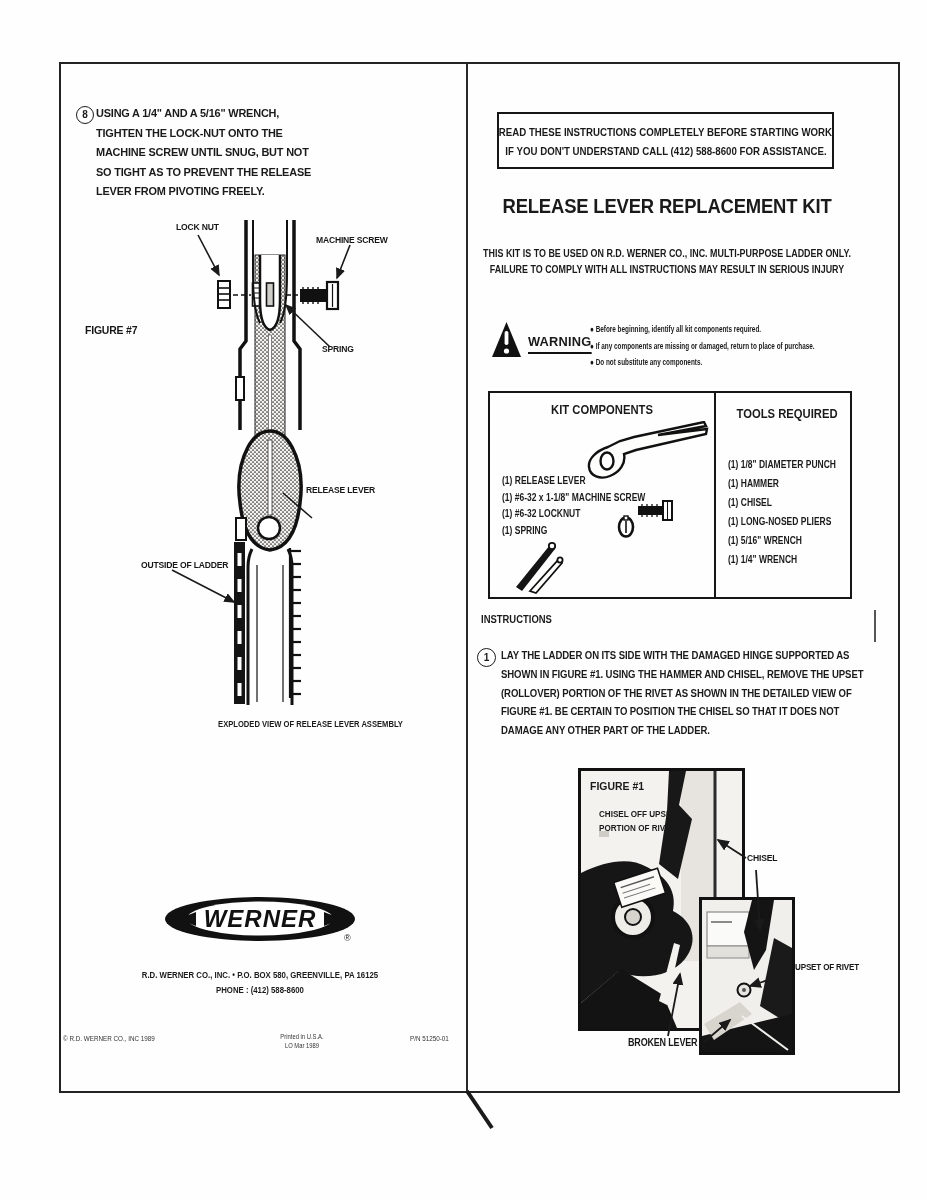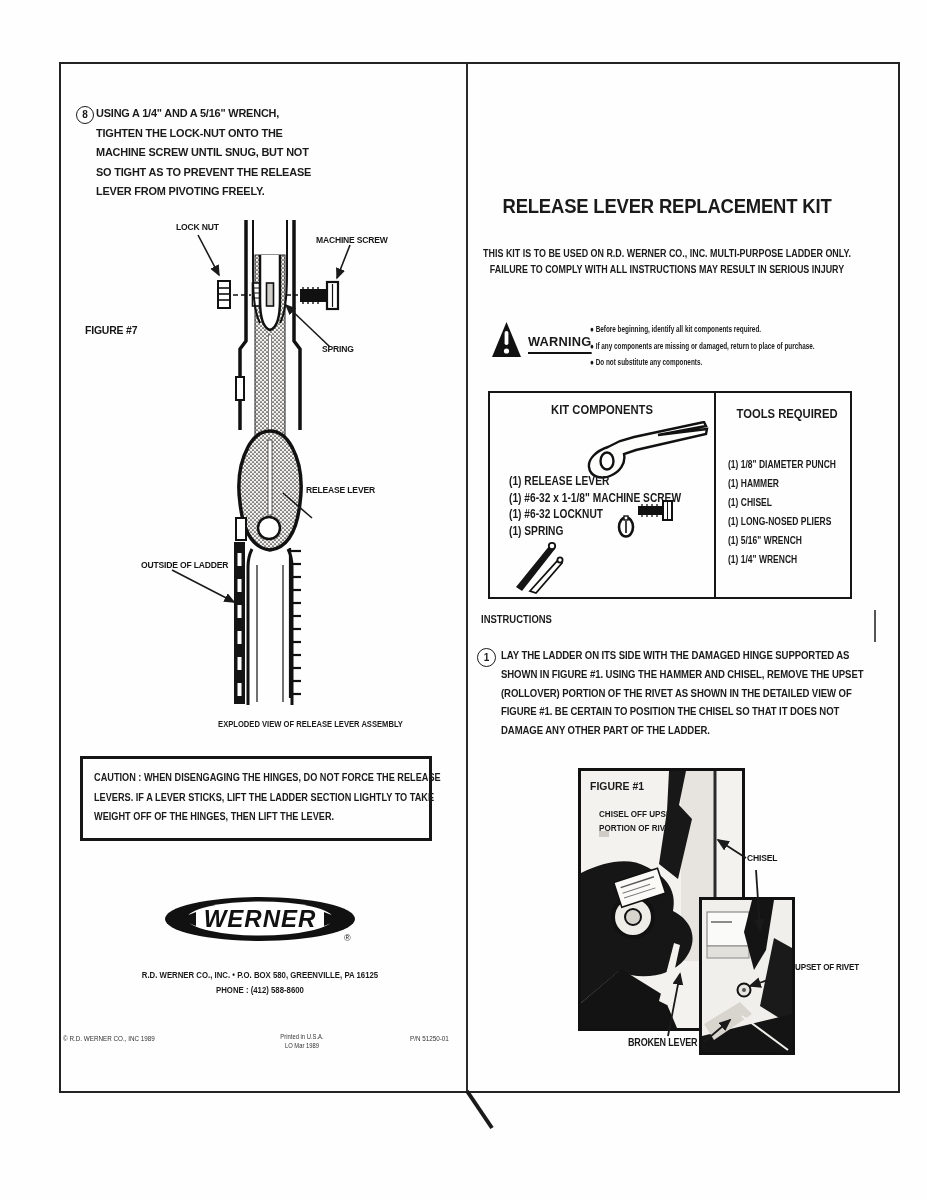--- a/index.html
+++ b/index.html
@@ -142,43 +142,43 @@
   </svg>
 
   <div class="abs lbl ol" style="left:176px;top:221px;font-size:9.5px;transform:scaleX(0.9);">LOCK NUT</div>
   <div class="abs lbl ol" style="left:316px;top:234px;font-size:9.5px;transform:scaleX(0.9);">MACHINE SCREW</div>
   <div class="abs lbl ol" style="left:85px;top:324px;font-size:11px;transform:scaleX(0.95);">FIGURE #7</div>
   <div class="abs lbl ol" style="left:322px;top:343px;font-size:9.5px;transform:scaleX(0.9);">SPRING</div>
   <div class="abs lbl ol" style="left:306px;top:484px;font-size:9.5px;transform:scaleX(0.9);">RELEASE LEVER</div>
   <div class="abs lbl ol" style="left:141px;top:559px;font-size:9.5px;transform:scaleX(0.9);">OUTSIDE OF LADDER</div>
   <div class="abs b oc" style="left:168px;top:718px;width:285px;text-align:center;font-size:9.5px;transform:scaleX(0.8);white-space:nowrap;">EXPLODED VIEW OF RELEASE LEVER ASSEMBLY</div>
 
-  <div class="abs box" style="left:80px;top:756px;width:352px;height:85px;border-width:3px;">
-    <div class="b pre ol" style="position:absolute;left:11px;top:9px;font-size:10.8px;line-height:19.5px;transform:scaleX(0.85);">CAUTION : WHEN DISENGAGING THE HINGES, DO NOT FORCE THE RELEASE
-LEVERS. IF A LEVER STICKS, LIFT THE LADDER SECTION LIGHTLY TO TAKE
-WEIGHT OFF OF THE HINGES, THEN LIFT THE LEVER.</div>
-  </div>
 
   <svg class="abs" style="left:156px;top:892px;" width="208" height="58" viewBox="0 0 208 58">
     <ellipse cx="104" cy="27" rx="95" ry="22" fill="#111"></ellipse>
     <ellipse cx="104" cy="26.5" rx="73" ry="17" fill="#ffffff"></ellipse>
     <path d="M22,27 L40,20 L40,34 Z" fill="#111"></path>
     <path d="M186,27 L168,20 L168,34 Z" fill="#111"></path>
     <text x="104" y="35" text-anchor="middle" font-family="Liberation Sans, sans-serif" font-size="24" font-weight="bold" font-style="italic" letter-spacing="1" fill="#111">WERNER</text>
   </svg>
   <div class="abs" style="left:344px;top:933px;font-size:9px;">®</div>
 
   <div class="abs b oc nw" style="left:100px;top:969px;width:320px;text-align:center;font-size:9.5px;transform:scaleX(0.82);">R.D. WERNER CO., INC. • P.O. BOX 580, GREENVILLE, PA 16125</div>
   <div class="abs b oc nw" style="left:100px;top:984px;width:320px;text-align:center;font-size:9.5px;transform:scaleX(0.82);">PHONE : (412) 588-8600</div>
 
   <div class="abs ol nw" style="left:63px;top:1035px;font-size:7px;color:#333;transform:scaleX(0.9);">© R.D. WERNER CO., INC 1989</div>
   <div class="abs oc pre" style="left:250px;top:1032px;width:104px;text-align:center;font-size:6.5px;line-height:9px;color:#333;transform:scaleX(0.9);">Printed in U.S.A.
 LO Mar 1989</div>
   <div class="abs ol nw" style="left:410px;top:1035px;font-size:7px;color:#333;transform:scaleX(0.9);">P/N 51250-01</div>
 
+  <div class="abs box" style="left:497px;top:112px;width:337px;height:57px;">
+    <div class="b pre" style="position:absolute;left:50%;top:9px;width:380px;margin-left:-190px;text-align:center;
+                font-size:11px;line-height:19px;transform:scaleX(0.88);transform-origin:50% 0;">READ THESE INSTRUCTIONS COMPLETELY BEFORE STARTING WORK.
+IF YOU DON'T UNDERSTAND CALL (412) 588-8600 FOR ASSISTANCE.</div>
+  </div>
 
   <div class="abs b oc nw" style="left:457px;top:194px;width:420px;text-align:center;font-size:20.5px;letter-spacing:-0.2px;transform:scaleX(0.9);">RELEASE LEVER REPLACEMENT KIT</div>
   <div class="abs b oc pre" style="left:447px;top:246px;width:440px;text-align:center;font-size:10.5px;line-height:15.5px;transform:scaleX(0.85);">THIS KIT IS TO BE USED ON R.D. WERNER CO., INC. MULTI-PURPOSE LADDER ONLY.
 FAILURE TO COMPLY WITH ALL INSTRUCTIONS MAY RESULT IN SERIOUS INJURY</div>
 
   <svg class="abs" style="left:491px;top:321px;" width="31" height="38" viewBox="0 0 31 38">
     <path d="M15.5,1 L30,36 L1,36 Z" fill="#111"></path>
     <rect x="13.6" y="10" width="3.8" height="14" rx="1.8" fill="#fff"></rect>
     <circle cx="15.5" cy="30" r="2.6" fill="#fff"></circle>
   </svg>
@@ -193,21 +193,21 @@
   <div class="abs box" style="left:488px;top:391px;width:364px;height:208px;">
     <div class="abs" style="left:224px;top:0;width:2px;height:100%;background:#161616;"></div>
 
     <div class="abs b oc nw" style="left:0;top:10px;width:224px;text-align:center;font-size:12.5px;transform:scaleX(0.9);">KIT COMPONENTS</div>
 
     <svg class="abs" style="left:68px;top:28px;" width="152" height="60" viewBox="0 0 152 60">
       <path d="M50,26 C38,30 30,38 31,46 C32,55 42,59 52,55 C62,51 68,42 66,33 L78,29 L148,13 L149,8 L100,14 L148,5 L146,1 L76,16 L62,20 Z" fill="#fdfdfb" stroke="#111" stroke-width="2.4"></path>
       <ellipse cx="49" cy="40" rx="6.5" ry="8.5" fill="#fff" stroke="#111" stroke-width="2.4"></ellipse>
     </svg>
 
-    <div class="abs b" style="left:12px;top:80px;font-size:12px;line-height:16.5px;margin-left:7px;">
+    <div class="abs b" style="left:12px;top:80px;font-size:10px;line-height:16.5px;">
       <div class="nw ol" style="transform:scaleX(0.85);">(1) RELEASE LEVER</div>
       <div class="nw ol" style="transform:scaleX(0.85);">(1) #6-32 x 1-1/8" MACHINE SCREW</div>
       <div class="nw ol" style="transform:scaleX(0.85);">(1) #6-32 LOCKNUT</div>
       <div class="nw ol" style="transform:scaleX(0.85);">(1) SPRING</div>
     </div>
 
     <svg class="abs" style="left:146px;top:106px;" width="48" height="22" viewBox="0 0 48 22">
       <rect x="2" y="7" width="24" height="9" fill="#111"></rect>
       <line x1="6" y1="5" x2="6" y2="18" stroke="#111" stroke-width="1.3"></line>
       <line x1="11" y1="5" x2="11" y2="18" stroke="#111" stroke-width="1.3"></line>

